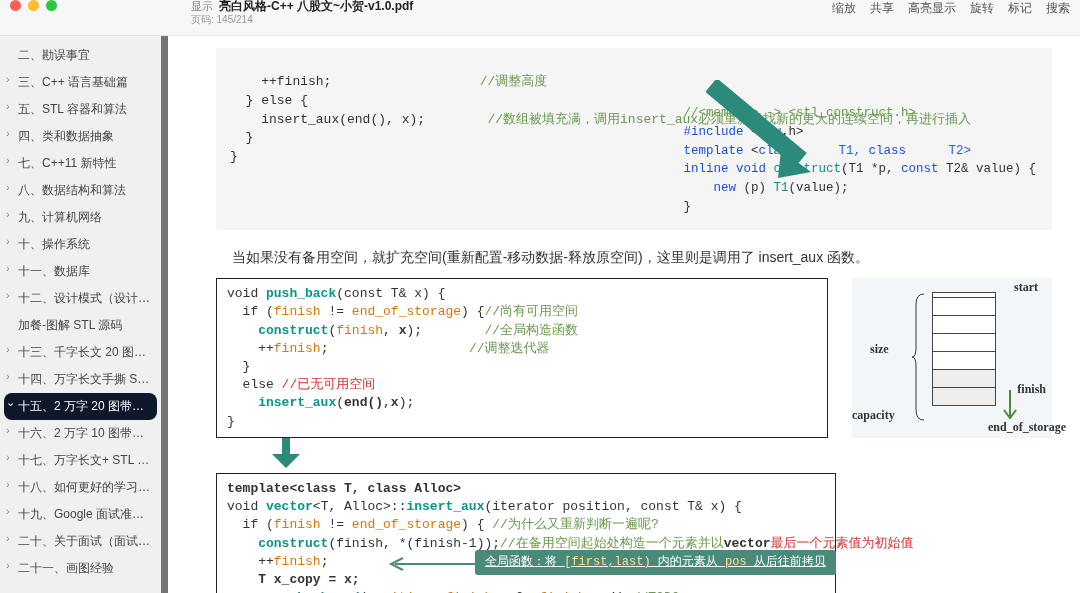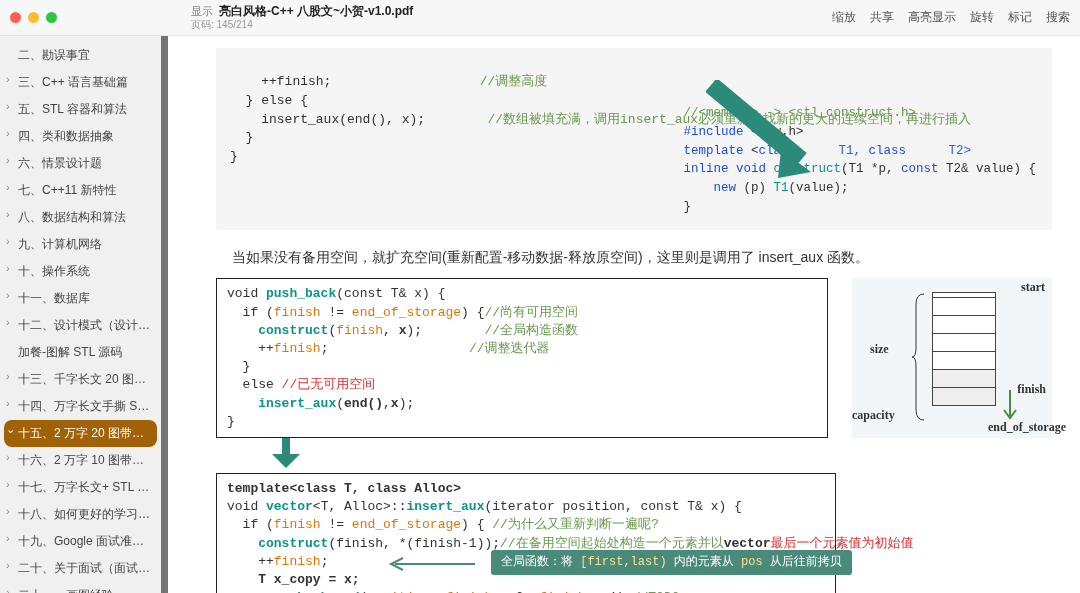--- a/index.html
+++ b/index.html
@@ -1,40 +1,40 @@
 <!DOCTYPE html>
 <html><head>
 <meta charset="utf-8">
 <style>
   * { margin: 0; padding: 0; box-sizing: border-box; }
   body { font-family: -apple-system, "Helvetica Neue", Arial, sans-serif; font-size: 13px; background: #fff; color: #333; width: 1080px; height: 593px; overflow: hidden; position: relative; }
-  .titlebar { height: 36px; display: flex; align-items: center; padding: 0 10px; border-bottom: 1px solid #e5e5e5; background: #f7f7f7; }
+  .titlebar { height: 36px; display: flex; padding: 0 10px; border-bottom: 1px solid #e5e5e5; background: #f7f7f7; }
   .traffic { display: flex; gap: 7px; margin-right: 14px; }
   .traffic span { width: 11px; height: 11px; border-radius: 50%; display: inline-block; }
   .dot-r { background: #ff5f57; } .dot-y { background: #febc2e; } .dot-g { background: #28c840; }
   .title-block { display: flex; flex-direction: column; line-height: 1.15; }
   .mode-label { font-size: 11px; color: #888; margin-right: 6px; }
   .doc-title { font-size: 12px; font-weight: 600; color: #222; }
   .doc-sub { font-size: 10px; color: #999; }
   .title-row { display: flex; align-items: baseline; }
   .toolbar-right { margin-left: auto; display: flex; gap: 14px; font-size: 12px; color: #555; }
   .toolbar-right span { cursor: pointer; }
   .main { display: flex; height: calc(100% - 36px); }
   .sidebar { width: 168px; background: #f0f0f0; border-right: 7px solid #737373; padding: 6px 0; overflow-y: auto; font-size: 12px; }
   .side-item { padding: 5px 8px 5px 18px; color: #444; white-space: nowrap; overflow: hidden; text-overflow: ellipsis; position: relative; cursor: pointer; }
   .side-item.expandable::before { content: "›"; position: absolute; left: 6px; top: 4px; color: #888; font-size: 11px; }
   .side-item.expandable.open::before { content: "⌄"; top: 3px; }
-  .side-item.active { background: #a16207; color: #fff; border-radius: 8px; margin: 0 4px; padding-left: 14px; }
+  .side-item.active { background: #0f172a; color: #fff; border-radius: 8px; margin: 0 4px; padding-left: 14px; }
   .side-item.active::before { color: #fff; left: 2px; }
   .content { flex: 1; overflow: auto; padding: 12px 28px 20px 48px; position: relative; }
   .code-gray { background: #f5f5f5; border-radius: 2px; padding: 6px 14px; font-family: "Courier New", monospace; font-size: 13px; line-height: 1.45; white-space: pre; color: #333; position: relative; }
   .code-right { position: absolute; top: 6px; right: 16px; font-family: "Courier New", monospace; font-size: 12.5px; line-height: 1.5; white-space: pre; }
   .cm { color: #6a994e; } .kw { color: #1d4ed8; } .tp { color: #2563eb; margin-left: 35px; } .fn { color: #0d9488; }
   .para { margin: 16px 16px 10px; font-size: 14px; line-height: 1.6; }
-  .box-row { display: flex; gap: 24px; align-items: flex-end; }
+  .box-row { display: flex; gap: 24px; align-items: center; }
   .code-box { border: 1.5px solid #222; padding: 6px 10px; font-family: "Courier New", monospace; font-size: 13px; line-height: 1.4; white-space: pre; flex: 1; position: relative; }
   .code-box.wide { flex: none; width: 620px; }
   .diagram { width: 200px; height: 160px; position: relative; font-family: serif; font-size: 12px; }
   .diag-bg { position: absolute; inset: 0; background: #dce4ee; opacity: 0.35; }
   .stack { position: absolute; left: 80px; top: 14px; width: 64px; }
   .cell { height: 18px; border: 1px solid #444; border-top: none; background: #fff; }
   .cell:first-child { border-top: 1px solid #444; height: 6px; }
   .cell.empty { background: #eee; }
   .lbl { position: absolute; }
   .arrow-img1 { position: absolute; left: 490px; top: 32px; width: 110px; height: 100px; pointer-events: none; }
@@ -68,21 +68,20 @@
     <span>搜索</span>
   </div>
 </div>
 
 <div class="main">
   <div class="sidebar" id="sidebar">
       <div class="side-item">二、勘误事宜</div>
       <div class="side-item expandable">三、C++ 语言基础篇</div>
       <div class="side-item expandable">五、STL 容器和算法</div>
       <div class="side-item expandable">四、类和数据抽象</div>
-      <div class="side-item expandable">六、情景设计题</div>
       <div class="side-item expandable">七、C++11 新特性</div>
       <div class="side-item expandable">八、数据结构和算法</div>
       <div class="side-item expandable">九、计算机网络</div>
       <div class="side-item expandable">十、操作系统</div>
       <div class="side-item expandable">十一、数据库</div>
       <div class="side-item expandable">十二、设计模式（设计和...</div>
       <div class="side-item">加餐-图解 STL 源码</div>
       <div class="side-item expandable">十三、千字长文 20 图解...</div>
       <div class="side-item expandable">十四、万字长文手撕 STL...</div>
       <div class="side-item expandable active open">十五、2 万字 20 图带你...</div>
@@ -130,21 +129,21 @@
         <div class="diag-bg"></div>
         <div class="stack">
           <div class="cell"></div>
             <div class="cell"></div>
             <div class="cell"></div>
             <div class="cell"></div>
             <div class="cell"></div>
             <div class="cell empty"></div>
             <div class="cell empty"></div>
         </div>
-        <span class="lbl bold" style="right:7px; top:2px;">start</span>
+        <span class="lbl bold" style="right:14px; top:2px;">start</span>
         <span class="lbl bold" style="left:18px; top:64px;">size</span>
         <span class="lbl bold" style="right:6px; top:104px;">finish</span>
         <span class="lbl bold" style="left:0px; top:130px;">capacity</span>
         <span class="lbl bold" style="right:-14px; top:142px;">end_of_storage</span>
         <svg style="position:absolute; left:148px; top:110px;" width="20" height="36">
             <path d="M10 2 L10 28 M4 22 L10 30 L16 22" stroke="#4a8a3a" stroke-width="2" fill="none"></path>
           </svg>
         <svg style="position:absolute; left:58px; top:14px;" width="18" height="130">
             <path d="M14 2 Q6 2 6 12 L6 56 Q6 65 2 65 Q6 65 6 74 L6 118 Q6 128 14 128" stroke="#333" stroke-width="1" fill="none"></path>
           </svg>
@@ -157,20 +156,20 @@
 
     <div class="code-box wide" style="position:relative;"><span class="bold">template&lt;class T, class Alloc&gt;</span>
 <span>void </span><span class="teal">vector</span><span>&lt;T, Alloc&gt;::</span><span class="teal">insert_aux</span><span>(iterator position, const T&amp; x) {</span>
 <span>  if (</span><span class="orange">finish</span><span> != </span><span class="orange">end_of_storage</span><span>) { </span><span class="green">//为什么又重新判断一遍呢?</span>
 <span class="teal">    construct</span><span>(finish, *(finish-1));</span><span class="green">//在备用空间起始处构造一个元素并以</span><span class="bold">vector</span><span class="red-txt">最后一个元素值为初始值</span>
 <span>    ++</span><span class="orange">finish</span><span>;</span>
 <span class="bold">    T x_copy = x;</span>
 <span class="teal">    copy_backward</span><span>(</span><span class="orange">position</span><span>, </span><span class="orange">finish</span><span> - 2, </span><span class="orange">finish</span><span> - 1);</span><span class="green">//TODO</span>
 
 
-      <div class="callout" style="left:274px; top:76px;"><span>全局函数：将 </span><span style="color:#ffe08a">[first,last)</span><span> 内的元素从 </span><span style="color:#ffe08a">pos</span><span> 从后往前拷贝</span></div>
+      <div class="callout" style="left:258px; top:76px;text-decoration:underline;"><span>全局函数：将 </span><span style="color:#ffe08a">[first,last)</span><span> 内的元素从 </span><span style="color:#ffe08a">pos</span><span> 从后往前拷贝</span></div>
       <svg style="position:absolute; left:170px; top:82px;" width="90" height="16">
           <path d="M88 8 L8 8 M16 2 L4 8 L16 14" stroke="#4a8a7a" stroke-width="2" fill="none"></path>
         </svg>
     </div>
 
   </div>
 </div>
 
 </body></html>

